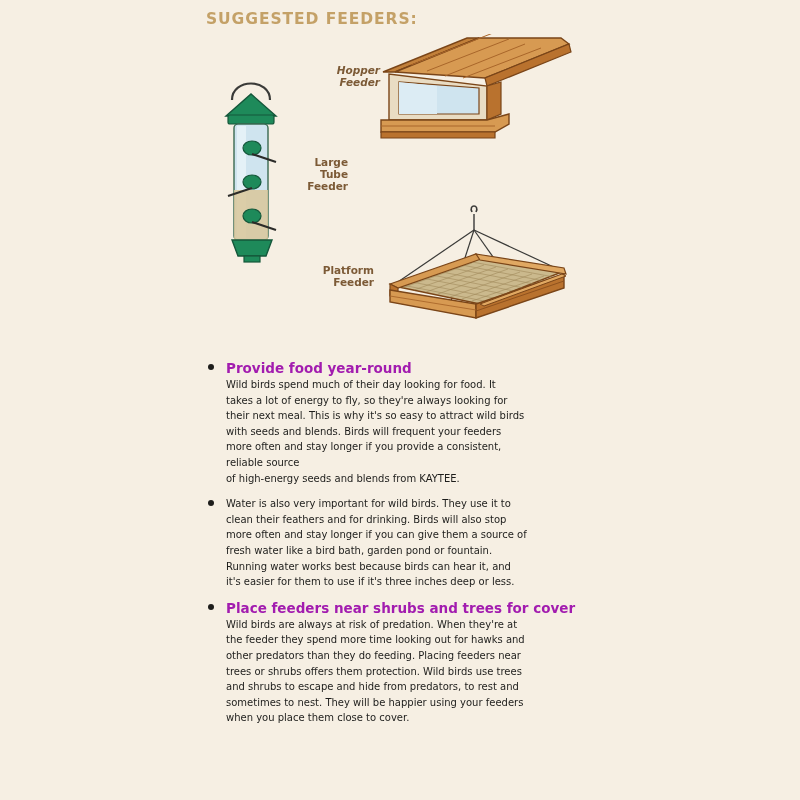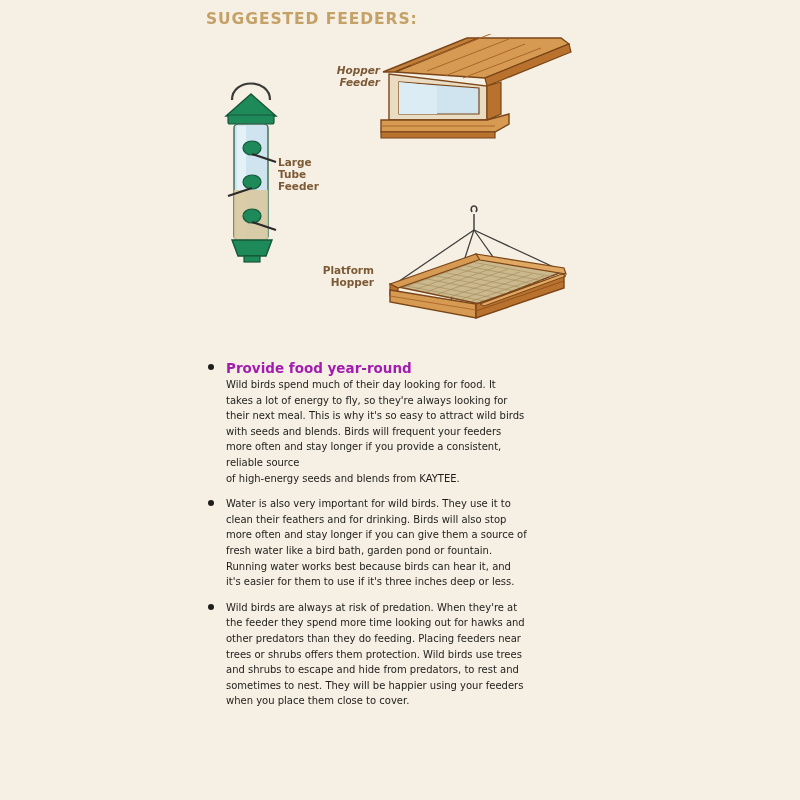--- a/index.html
+++ b/index.html
@@ -42,21 +42,21 @@
     position: absolute;
     font-family: "DejaVu Sans", sans-serif;
     font-weight: bold;
     font-size: 10.5px;
     line-height: 12px;
     color: #7c5a36;
     text-align: center;
     white-space: pre-line;
   }
   #hopper-caption { left: 300px; top: 64px; width: 80px; text-align: right; font-style: italic; }
-  #tube-caption   { left: 278px; top: 156px; width: 70px; text-align: left; }
+  #tube-caption   { left: 278px; top: 156px; width: 70px; text-align: right; }
   #platform-caption { left: 290px; top: 264px; width: 84px; text-align: right; }
 
   .illus { position: absolute; }
   #hopper-illus   { left: 375px; top: 34px; }
   #tube-illus     { left: 200px; top: 70px; }
   #platform-illus { left: 372px; top: 200px; }
 
   
   .attract-section {
     position: absolute;
@@ -211,21 +211,21 @@
     </div>
 
     <div class="caption" id="hopper-caption">Hopper
 Feeder</div>
 
     <div class="caption" id="tube-caption">Large
 Tube
 Feeder</div>
 
     <div class="caption" id="platform-caption">Platform
-Hopper</div>
+Feeder</div>
   </div>
 
   <div class="attract-section">
 
 
     <ul class="tips">
 
       <li class="tip">
         <span class="bullet"></span>
         <div class="tip-head">Provide food year-round</div>
@@ -243,20 +243,21 @@
         <div class="tip-body">Water is also very important for wild birds. They use it to
 clean their feathers and for drinking. Birds will also stop
 more often and stay longer if you can give them a source of
 fresh water like a bird bath, garden pond or fountain.
 Running water works best because birds can hear it, and
 it's easier for them to use if it's three inches deep or less.</div>
       </li>
 
       <li class="tip">
         <span class="bullet"></span>
+        <div class="tip-head">Place feeders near shrubs and trees for cover</div>
         <div class="tip-body">Wild birds are always at risk of predation.  When they're at
 the feeder they spend more time looking out for hawks and
 other predators than they do feeding. Placing feeders near
 trees or shrubs offers them protection. Wild birds use trees
 and shrubs to escape and hide from predators, to rest and
 sometimes to nest. They will be happier using your feeders
 when you place them close to cover.</div>
       </li>
 
     </ul>

